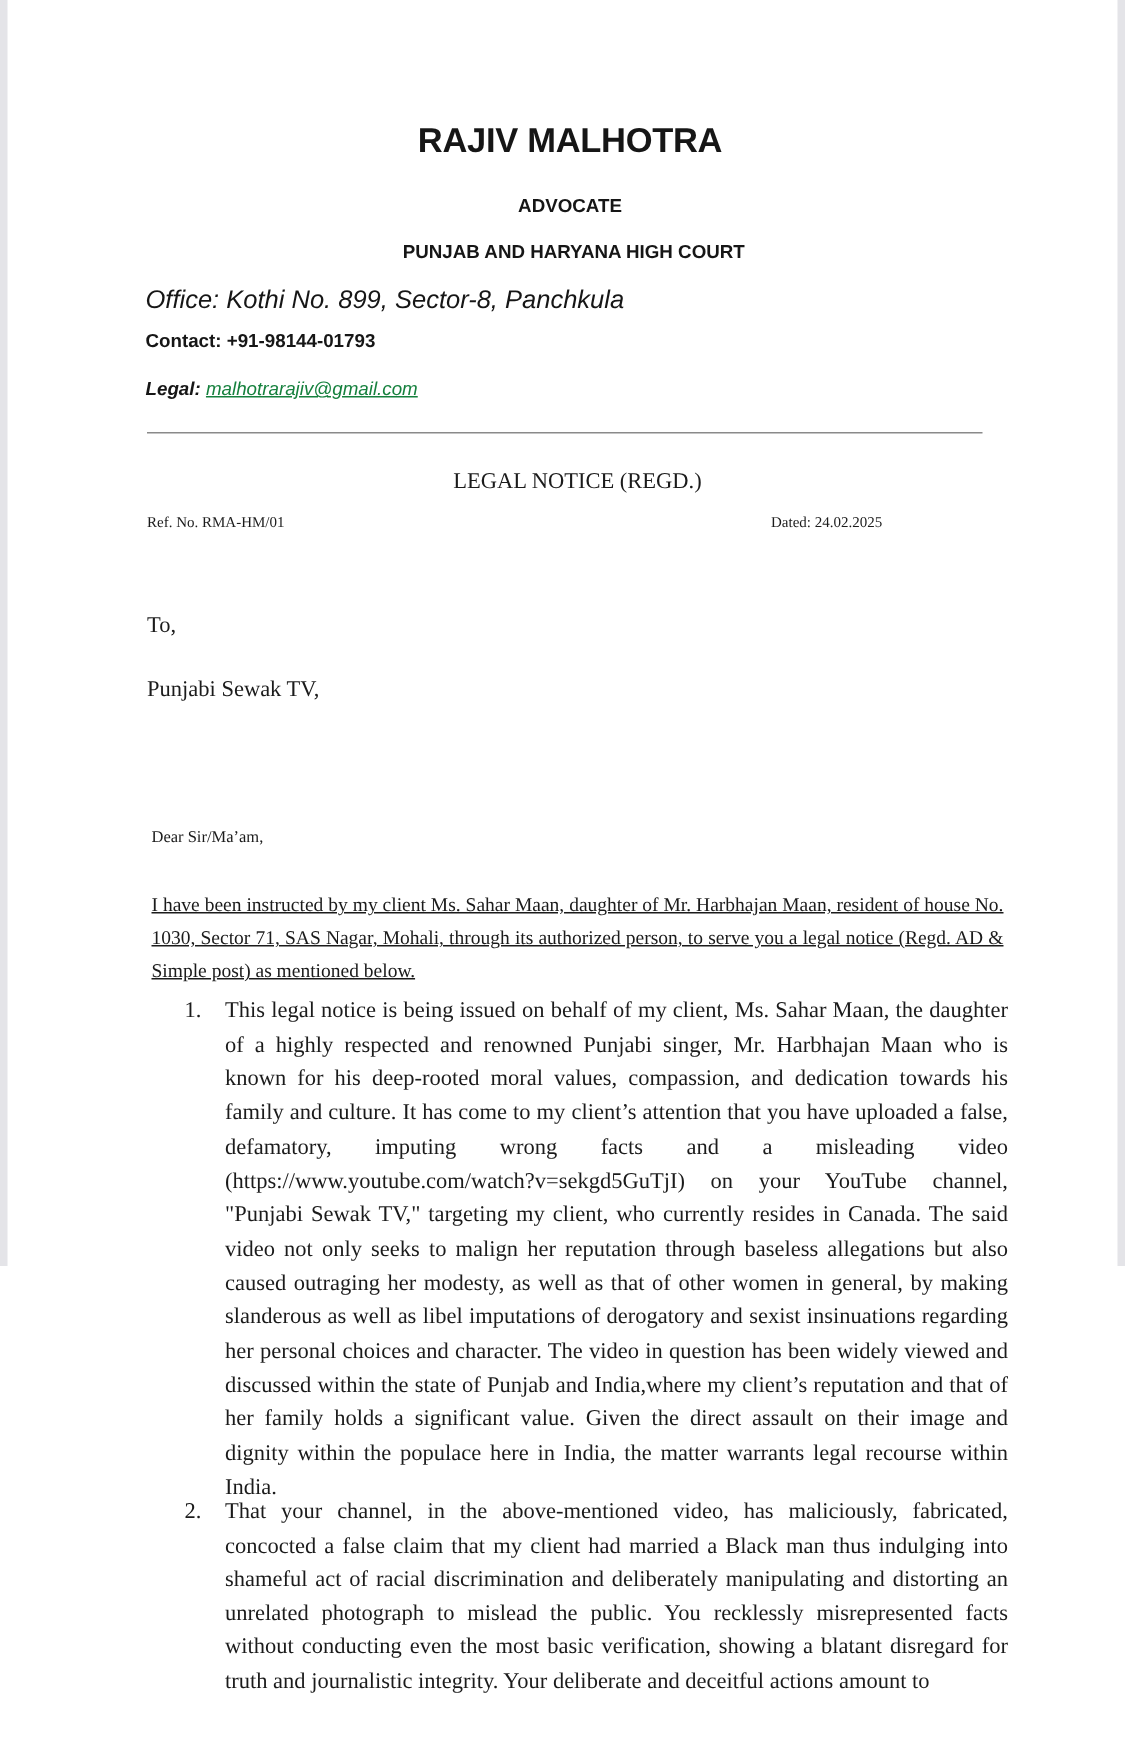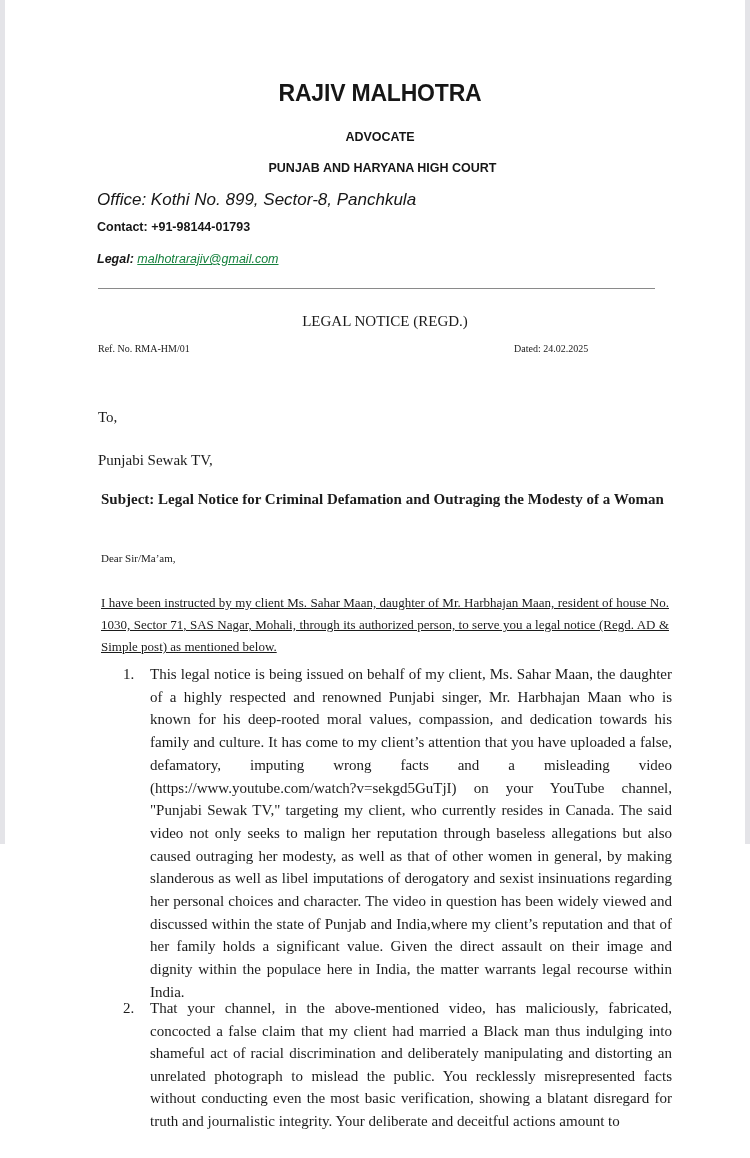--- a/index.html
+++ b/index.html
@@ -64,21 +64,20 @@
   <div class="abs sans lh-contact">Contact: +91-98144-01793</div>
   <div class="abs sans lh-email"><span>Legal: </span><a>malhotrarajiv@gmail.com</a></div>
   <div class="rule"></div>
 
   <div class="abs serif notice-title">LEGAL NOTICE (REGD.)</div>
   <div class="abs serif ref">Ref. No. RMA-HM/01</div>
   <div class="abs serif dated">Dated: 24.02.2025</div>
   <div class="abs serif to">To,</div>
   <div class="abs serif addressee">Punjabi Sewak TV,</div>
 
-  <div class="serif subject">Subject: Legal Notice for Criminal Defamation and Outraging the Modesty of a Woman</div>
   <div class="abs serif salutation">Dear Sir/Ma’am,</div>
   <div class="serif intro">I have been instructed by my client Ms. Sahar Maan, daughter of Mr. Harbhajan Maan, resident of house No. 1030, Sector 71, SAS Nagar, Mohali, through its authorized person, to serve you a legal notice (Regd. AD &amp; Simple post) as mentioned below.</div>
 
   <div class="list item1">
     <div class="item serif">
       <span class="num">1.</span>
       <span>This legal notice is being issued on behalf of my client, Ms. Sahar Maan, the daughter of a highly respected and renowned Punjabi singer, Mr. Harbhajan Maan who is known for his deep-rooted moral values, compassion, and dedication towards his family and culture. It has come to my client’s attention that you have uploaded a false, defamatory, imputing wrong facts and a misleading video (https://www.youtube.com/watch?v=sekgd5GuTjI) on your YouTube channel, "Punjabi Sewak TV," targeting my client, who currently resides in Canada. The said video not only seeks to malign her reputation through baseless allegations but also caused outraging her modesty, as well as that of other women in general, by making slanderous as well as libel imputations of derogatory and sexist insinuations regarding her personal choices and character. The video in question has been widely viewed and discussed within the state of Punjab and India,where my client’s reputation and that of her family holds a significant value. Given the direct assault on their image and dignity within the populace here in India, the matter warrants legal recourse within India.</span>
     </div>
   </div>
 

